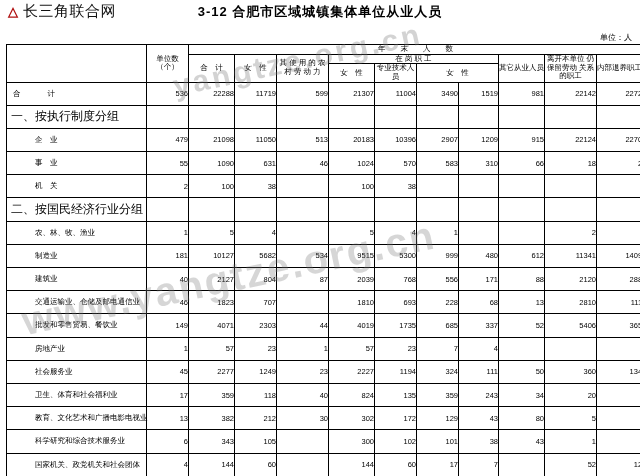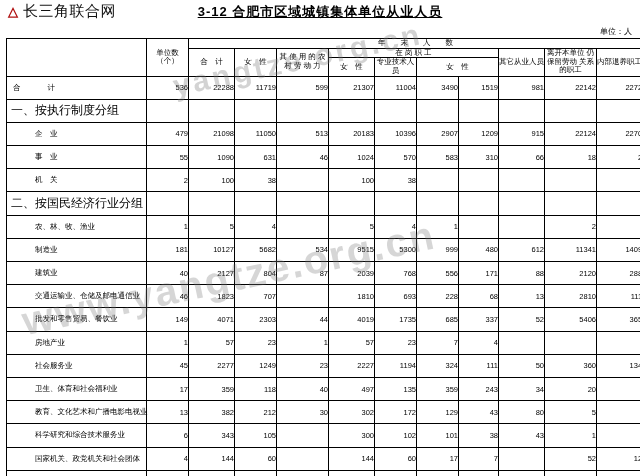--- a/index.html
+++ b/index.html
@@ -47,27 +47,26 @@
     font-size: 15px;
     color: #111;
     letter-spacing: 0.5px;
   }
   .doc-title {
     text-align: center;
     font-size: 13px;
     font-weight: bold;
     letter-spacing: 1px;
     padding-top: 3px;
-    text-decoration: underline;
   }
   .unit-line {
     text-align: right;
     font-size: 8px;
     padding-right: 8px;
-    margin-top: 4px;
+    margin-top: 10px;
     margin-bottom: 1px;
   }
   
   table.stat {
     border-collapse: collapse;
     width: 628px;
     margin: 0 6px;
     table-layout: fixed;
     font-size: 7px;
   }
@@ -366,21 +365,21 @@
           <td>50</td>
           <td>360</td>
           <td>134</td>
         </tr>
         <tr class="item">
           <td class="label indent2">卫生、体育和社会福利业</td>
           <td>17</td>
           <td>359</td>
           <td>118</td>
           <td>40</td>
-          <td>497</td>
+          <td>824</td>
           <td>135</td>
           <td>359</td>
           <td>243</td>
           <td>34</td>
           <td>20</td>
           <td></td>
         </tr>
         <tr class="item">
           <td class="label indent2">教育、文化艺术和广播电影电视业</td>
           <td>13</td>

